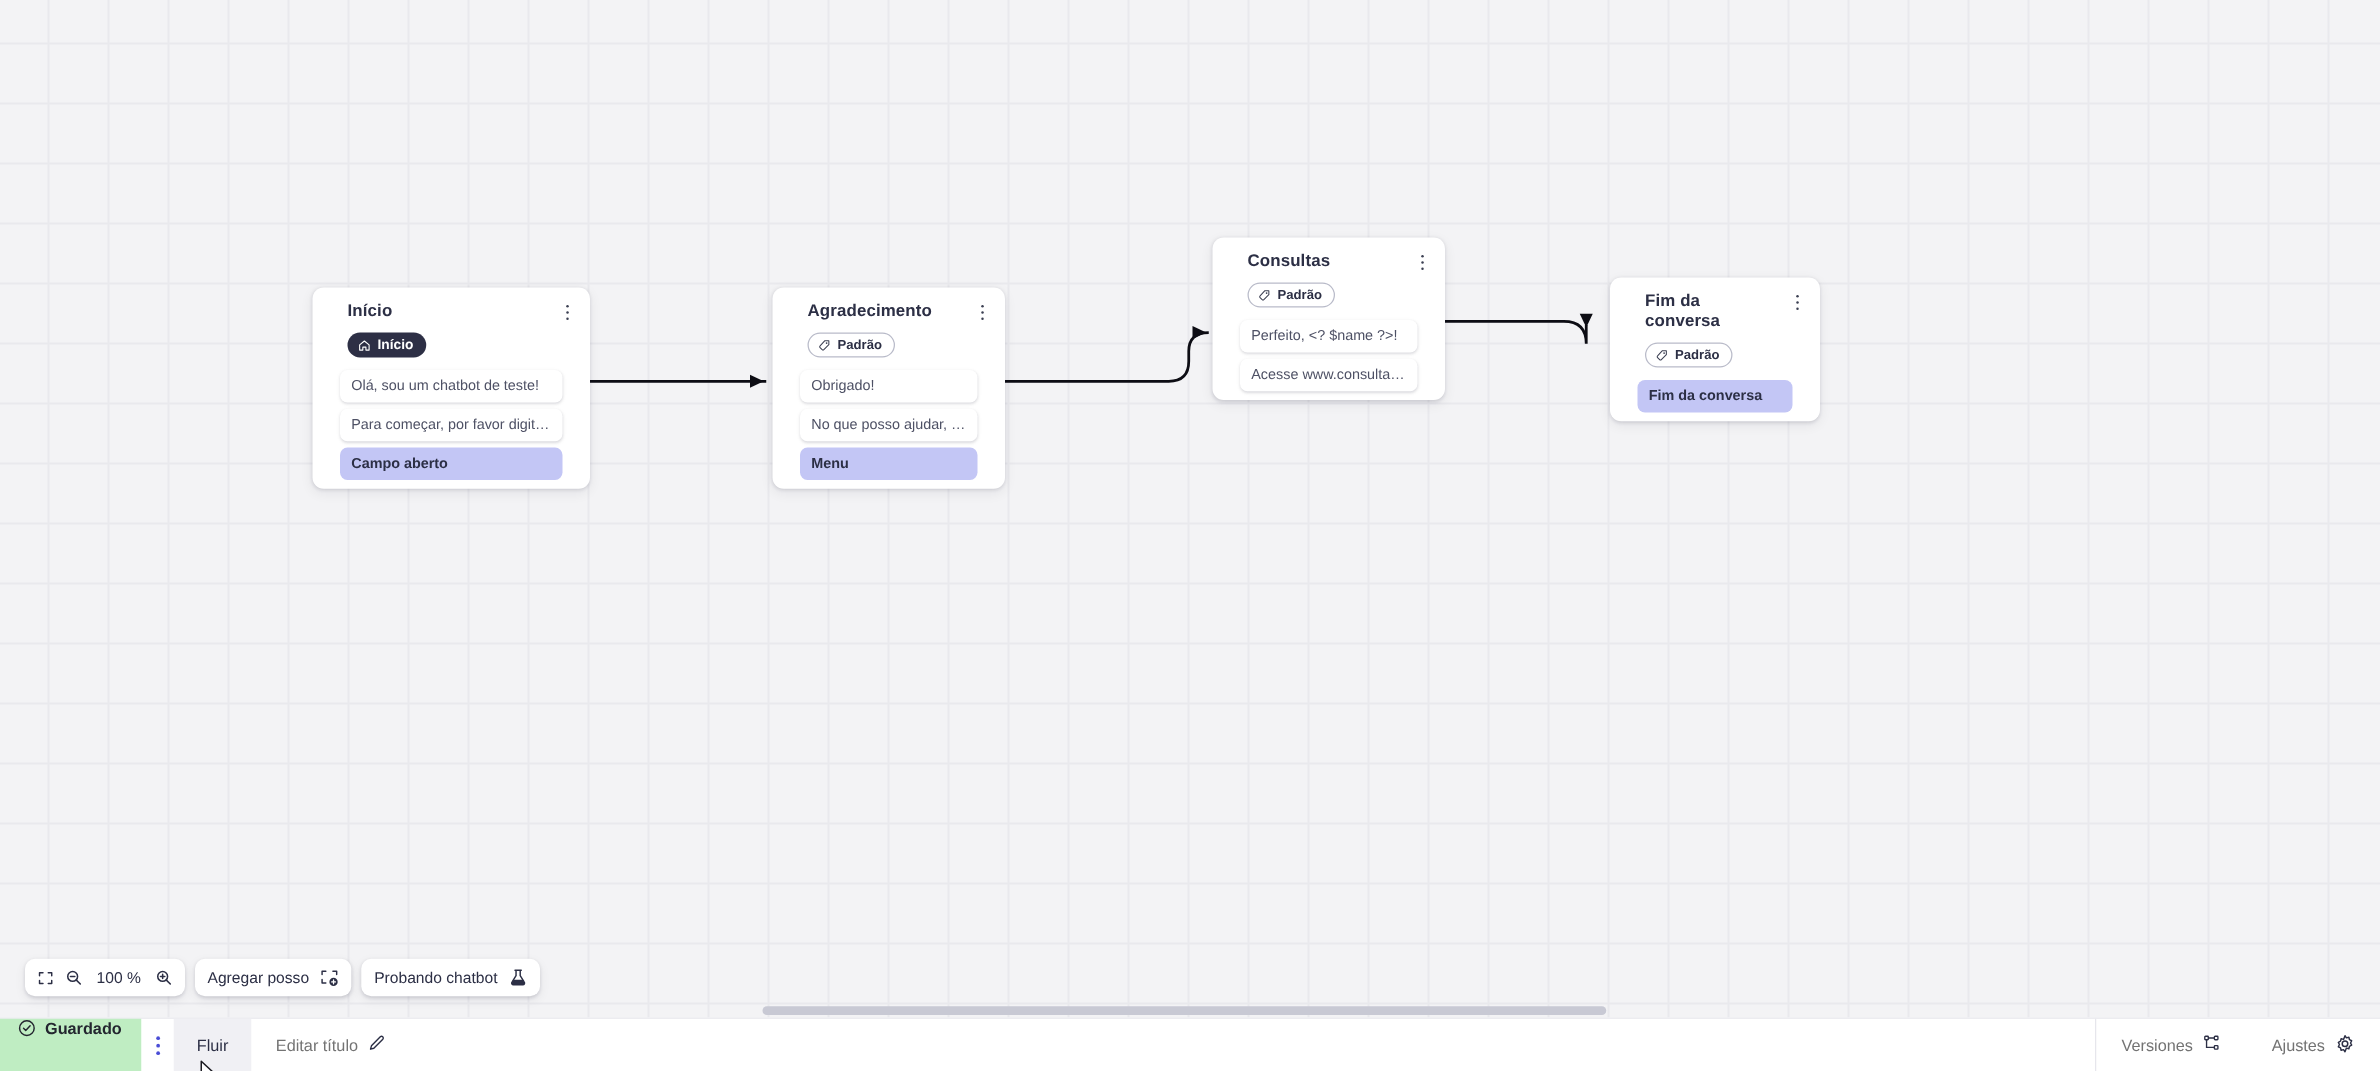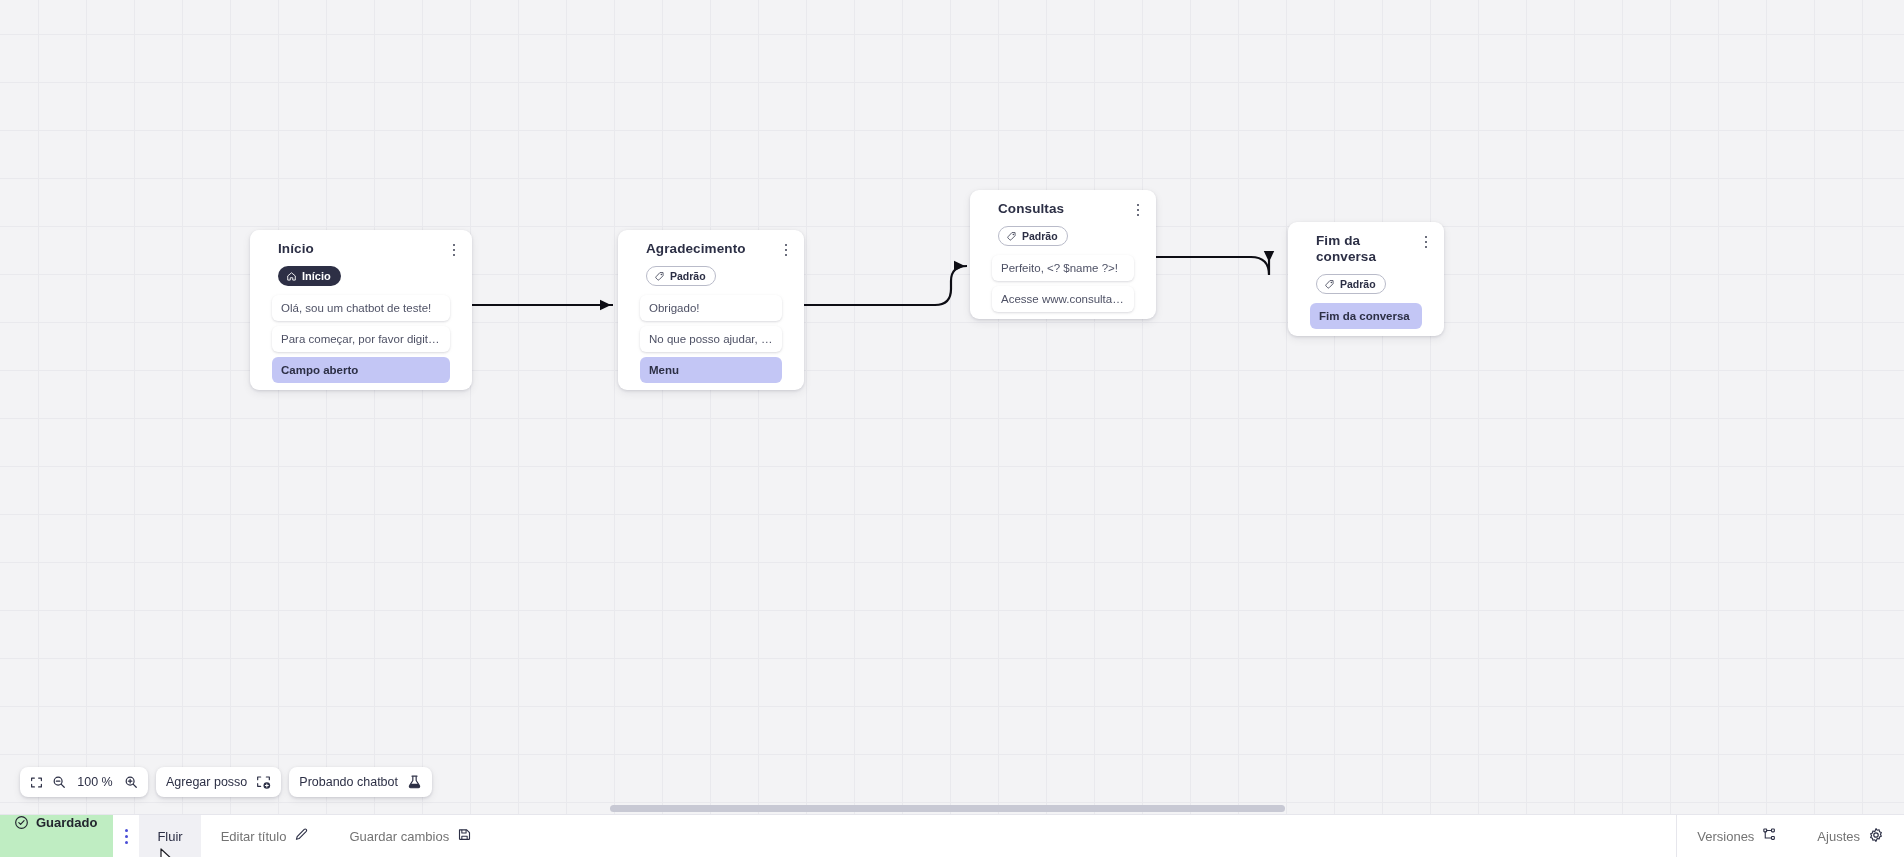--- a/index.html
+++ b/index.html
@@ -382,21 +382,21 @@
           </svg>
           <span>Padrão</span>
         </span>
       </div>
       <div class="node-body">
         <div class="msg">Perfeito, &lt;? $name ?&gt;!</div>
         <div class="msg">Acesse www.consultas.com par...</div>
       </div>
     </div>
 
-    <div class="node" style="left:1288px; top:222px; width:156px;">
+    <div class="node" style="left:1288px; top:222px; width:168px;">
       <div class="node-head">
         <div class="node-title">Fim da conversa</div>
         <div class="kebab">
             <i></i>
             <i></i>
             <i></i>
           </div>
         <span class="badge-default">
           <svg width="11" height="11" viewBox="0 0 16 16" fill="none">
             <path d="M8.6 2.3 H13.2 V6.9 L7.4 12.7 a1.4 1.4 0 0 1 -2 0 L3 10.3 a1.4 1.4 0 0 1 0 -2 Z" stroke="#3b3f52" stroke-width="1.2" stroke-linejoin="round"></path>
@@ -490,30 +490,20 @@
 
     <div class="sb-item">
       <span>Editar título</span>
       <span>
         <svg width="15" height="15" viewBox="0 0 18 18" fill="none">
           <path d="M12.3 2.9 a1.7 1.7 0 0 1 2.4 2.4 L6.1 13.9 L2.9 14.8 L3.8 11.6 Z" stroke="#2c2f45" stroke-width="1.35" stroke-linejoin="round"></path>
         </svg>
       </span>
     </div>
 
-    <div class="sb-item">
-      <span>Guardar cambios</span>
-      <span>
-        <svg width="15" height="15" viewBox="0 0 18 18" fill="none">
-          <path d="M3 3.4 h8.6 L15 6.8 V14 a.9 .9 0 0 1 -.9 .9 H3.9 A.9 .9 0 0 1 3 14 Z" stroke="#2c2f45" stroke-width="1.35" stroke-linejoin="round"></path>
-          <path d="M5.8 3.4 v3.7 h5.1 V3.4" stroke="#2c2f45" stroke-width="1.25" stroke-linejoin="round"></path>
-          <path d="M5.8 14.9 v-3.8 h6.4 v3.8" stroke="#2c2f45" stroke-width="1.25" stroke-linejoin="round"></path>
-        </svg>
-      </span>
-    </div>
 
     <div class="sb-spacer"></div>
 
     <div class="sb-right">
       <div class="sb-item">
         <span>Versiones</span>
         <span>
           <svg width="15" height="15" viewBox="0 0 18 18" fill="none">
             <rect x="2.2" y="2.4" width="3.4" height="3.4" rx=".7" stroke="#2c2f45" stroke-width="1.3"></rect>
             <rect x="11.4" y="2.4" width="3.4" height="3.4" rx=".7" stroke="#2c2f45" stroke-width="1.3"></rect>

